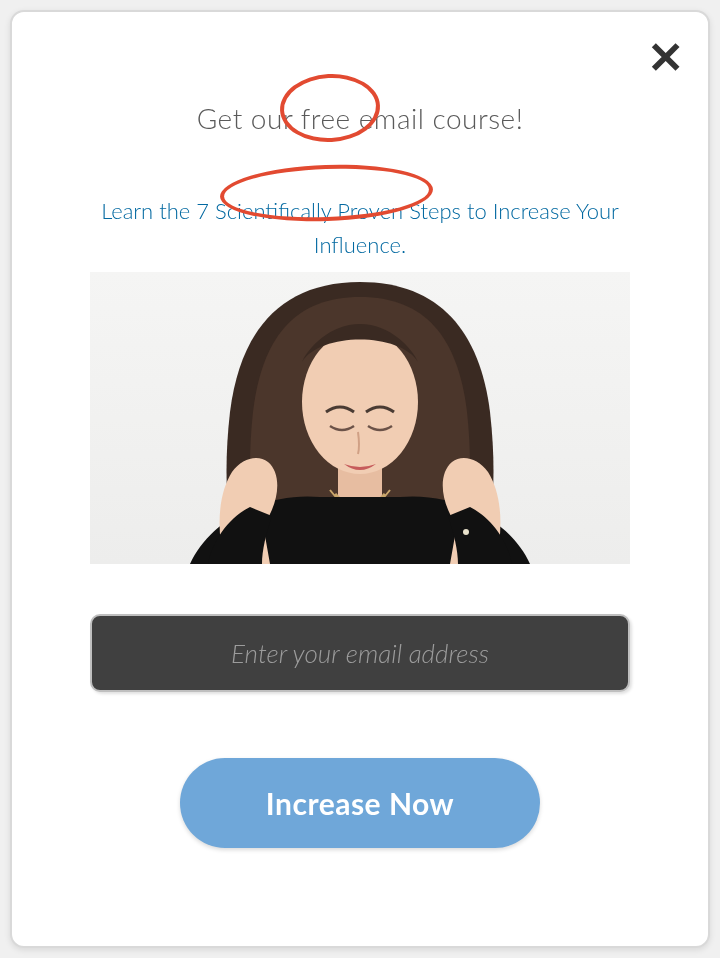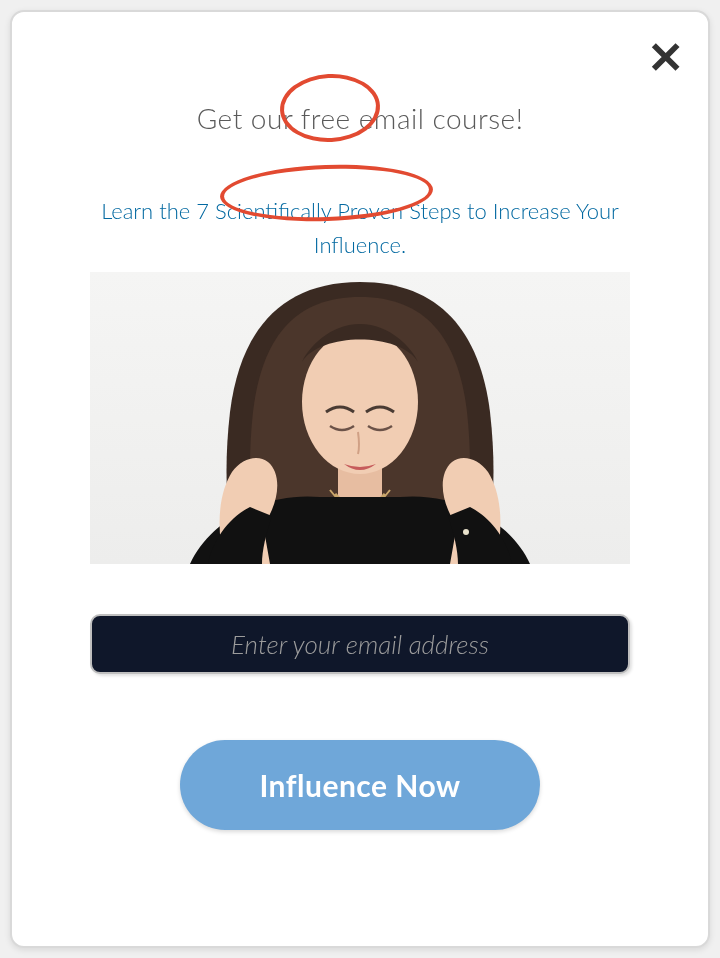--- a/index.html
+++ b/index.html
@@ -87,31 +87,31 @@
     position: absolute;
     top: 0; left: 0;
     width: 100%; height: 100%;
   }
   .form-area {
     margin-top: 50px;
     text-align: center;
   }
   .email-input {
     width: 540px;
-    height: 60px;
+    height: 78px;
     box-sizing: border-box;
     border: 2px solid #bfbfbf;
     border-radius: 10px;
     font-size: 26px;
     font-style: italic;
     font-weight: 300;
     color: #8a8a8a;
     text-align: center;
     outline: none;
-    background: #0f172a;
+    background: #404040;
     box-shadow: 2px 2px 3px rgba(0,0,0,0.12);
     font-family: inherit;
   }
   .email-input::placeholder {
     color: #9c9c9c;
     font-style: italic;
     font-weight: 300;
   }
   .subscribe-btn {
     display: inline-block;
@@ -188,16 +188,16 @@
       <path d="M118 292 C122 270 138 246 160 235 L182 244 C176 262 172 278 172 292 Z" fill="#111"></path>
       <path d="M422 292 C418 270 402 246 380 235 L358 244 C364 262 368 278 368 292 Z" fill="#111"></path>
 
       <circle cx="376" cy="260" r="3" fill="#e9e2cc"></circle>
     </svg>
   </figure>
 
   <div class="form-area">
     <input type="email" class="email-input" placeholder="Enter your email address" style="">
     <br>
-    <button class="subscribe-btn">Influence Now</button>
+    <button class="subscribe-btn">Increase Now</button>
   </div>
 
 </div>
 
 </body></html>

